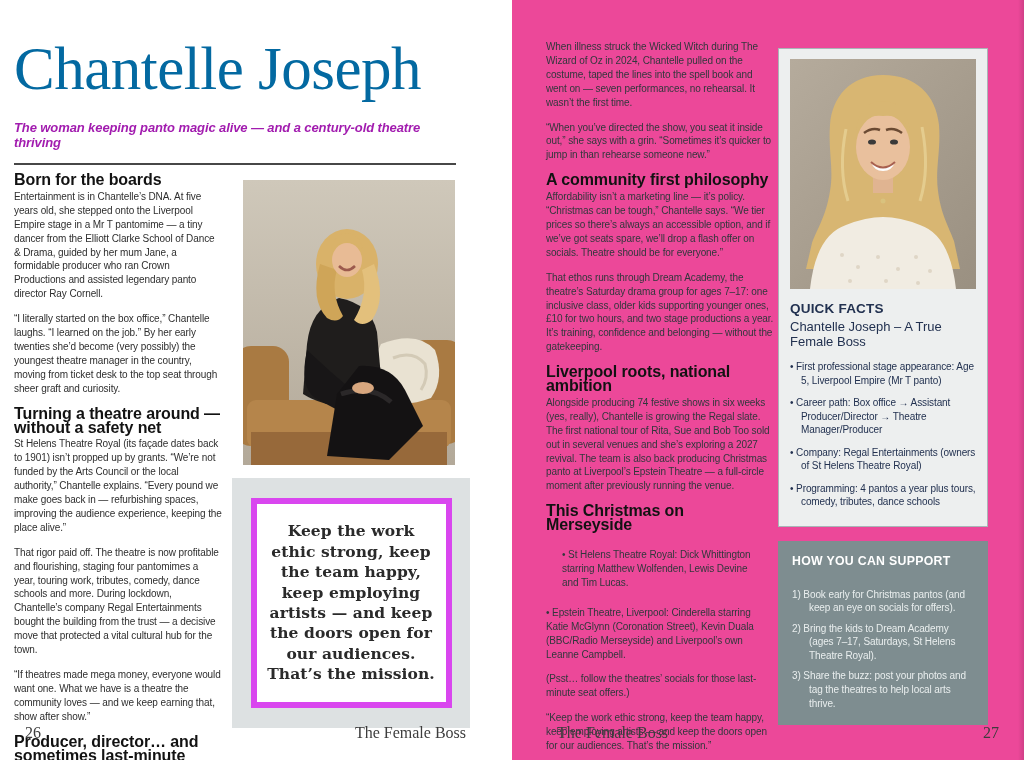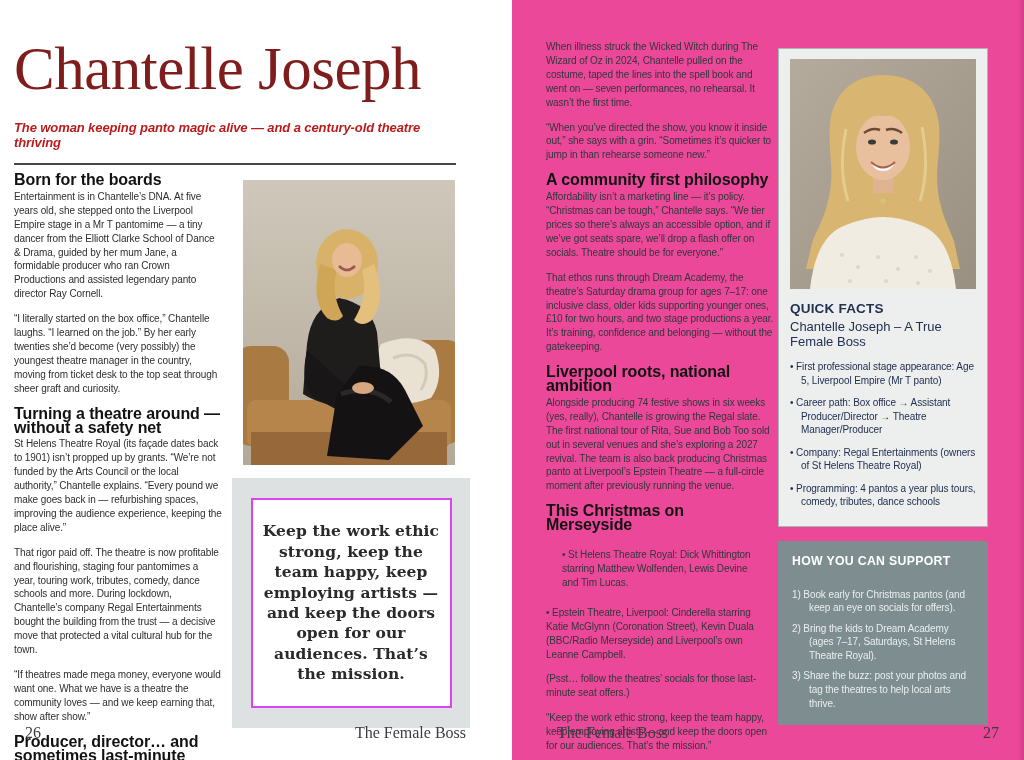--- a/index.html
+++ b/index.html
@@ -11,24 +11,24 @@
   .spread{position:relative;width:1024px;height:760px;overflow:hidden;background:#ffffff;}
   .page-left{position:absolute;left:0;top:0;width:512px;height:760px;background:#ffffff;}
   .page-right{position:absolute;left:512px;top:0;width:512px;height:760px;background:#ec4899;}
   .edge-shade{position:absolute;right:0;top:0;width:6px;height:760px;
     background:linear-gradient(to right,rgba(0,0,0,0),rgba(0,0,0,0.12));}
 
   
   .lp-header{position:absolute;left:14px;top:38px;width:442px;}
   .article-title{
     font-family:"Liberation Serif","DejaVu Serif",serif;
-    font-size:61px;line-height:1.02;font-weight:400;color:#7f1d1d;letter-spacing:-0.5px;
+    font-size:61px;line-height:1.02;font-weight:400;color:#0369a1;letter-spacing:-0.5px;
   }
   .article-subtitle{
-    margin-top:20px;font-size:13px;font-weight:bold;font-style:italic;color:#b91c1c;letter-spacing:-0.1px;
+    margin-top:20px;font-size:13px;font-weight:bold;font-style:italic;color:#a21caf;letter-spacing:-0.1px;
   }
   .header-rule{margin-top:13px;border-top:2px solid #474747;width:442px;height:0;}
 
   
   .col{font-size:10px;line-height:13.9px;letter-spacing:-0.1px;}
   .lp-col{position:absolute;left:14px;top:172px;width:208px;color:#2e2e2e;}
   .rp-col{position:absolute;left:34px;top:40px;width:228px;color:#31373c;}
   .para{margin:0 0 11px 0;}
   .para-tight{margin:16px;}
   .col-heading{font-weight:bold;font-size:16px;color:#121212;margin:1px 0 3px 0;letter-spacing:-0.1px;}
@@ -36,21 +36,21 @@
   
   .lp-photo{position:absolute;left:243px;top:180px;width:212px;height:285px;overflow:hidden;}
   .lp-photo svg{display:block;}
 
   
   .quote-panel{
     position:absolute;left:232px;top:478px;width:238px;height:250px;
     background:#dde1e2;display:flex;align-items:center;justify-content:center;
   }
   .quote-box{
-    width:201px;height:210px;background:#ffffff;border:2px solid #d946ef;box-sizing:border-box;
+    width:201px;height:210px;background:#ffffff;border:6px solid #d946ef;box-sizing:border-box;
     display:flex;align-items:center;justify-content:center;padding:8px 10px;
   }
   .quote-text{
     font-family:"DejaVu Serif","Liberation Serif",serif;font-weight:bold;
     font-size:15.5px;line-height:1.32;text-align:center;color:#2a2a2a;letter-spacing:0.1px;
   }
 
   
   .footer{
     position:absolute;top:724px;display:flex;justify-content:space-between;
@@ -147,21 +147,21 @@
     <div class="footer lp-footer">
       <span>26</span>
       <span>The Female Boss</span>
     </div>
   </div>
 
   <div class="page-right">
 
     <div class="rp-col col">
         <div class="para">When illness struck the Wicked Witch during The Wizard of Oz in 2024, Chantelle pulled on the costume, taped the lines into the spell book and went on — seven performances, no rehearsal. It wasn’t the first time.</div>
-        <div class="para">“When you’ve directed the show, you know it inside out,” she says with a grin. “Sometimes it’s quicker to jump in than rehearse someone new.”</div>
+        <div class="para">“When you’ve directed the show, you seat it inside out,” she says with a grin. “Sometimes it’s quicker to jump in than rehearse someone new.”</div>
         <div class="col-heading">A community first philosophy</div>
         <div class="para">Affordability isn’t a marketing line — it’s policy. “Christmas can be tough,” Chantelle says. “We tier prices so there’s always an accessible option, and if we’ve got seats spare, we’ll drop a flash offer on socials. Theatre should be for everyone.”</div>
         <div class="para">That ethos runs through Dream Academy, the theatre’s Saturday drama group for ages 7–17: one inclusive class, older kids supporting younger ones, £10 for two hours, and two stage productions a year. It’s training, confidence and belonging — without the gatekeeping.</div>
         <div class="col-heading">Liverpool roots, national ambition</div>
         <div class="para">Alongside producing 74 festive shows in six weeks (yes, really), Chantelle is growing the Regal slate. The first national tour of Rita, Sue and Bob Too sold out in several venues and she’s exploring a 2027 revival. The team is also back producing Christmas panto at Liverpool’s Epstein Theatre — a full-circle moment after previously running the venue.</div>
         <div class="col-heading">This Christmas on Merseyside</div>
         <div class="para-tight">• St Helens Theatre Royal: Dick Whittington starring Matthew Wolfenden, Lewis Devine and Tim Lucas.</div>
         <div class="para">• Epstein Theatre, Liverpool: Cinderella starring Katie McGlynn (Coronation Street), Kevin Duala (BBC/Radio Merseyside) and Liverpool’s own Leanne Campbell.</div>
         <div class="para">(Psst… follow the theatres’ socials for those last-minute seat offers.)</div>
         <div class="para">“Keep the work ethic strong, keep the team happy, keep employing artists — and keep the doors open for our audiences. That’s the mission.”</div>

